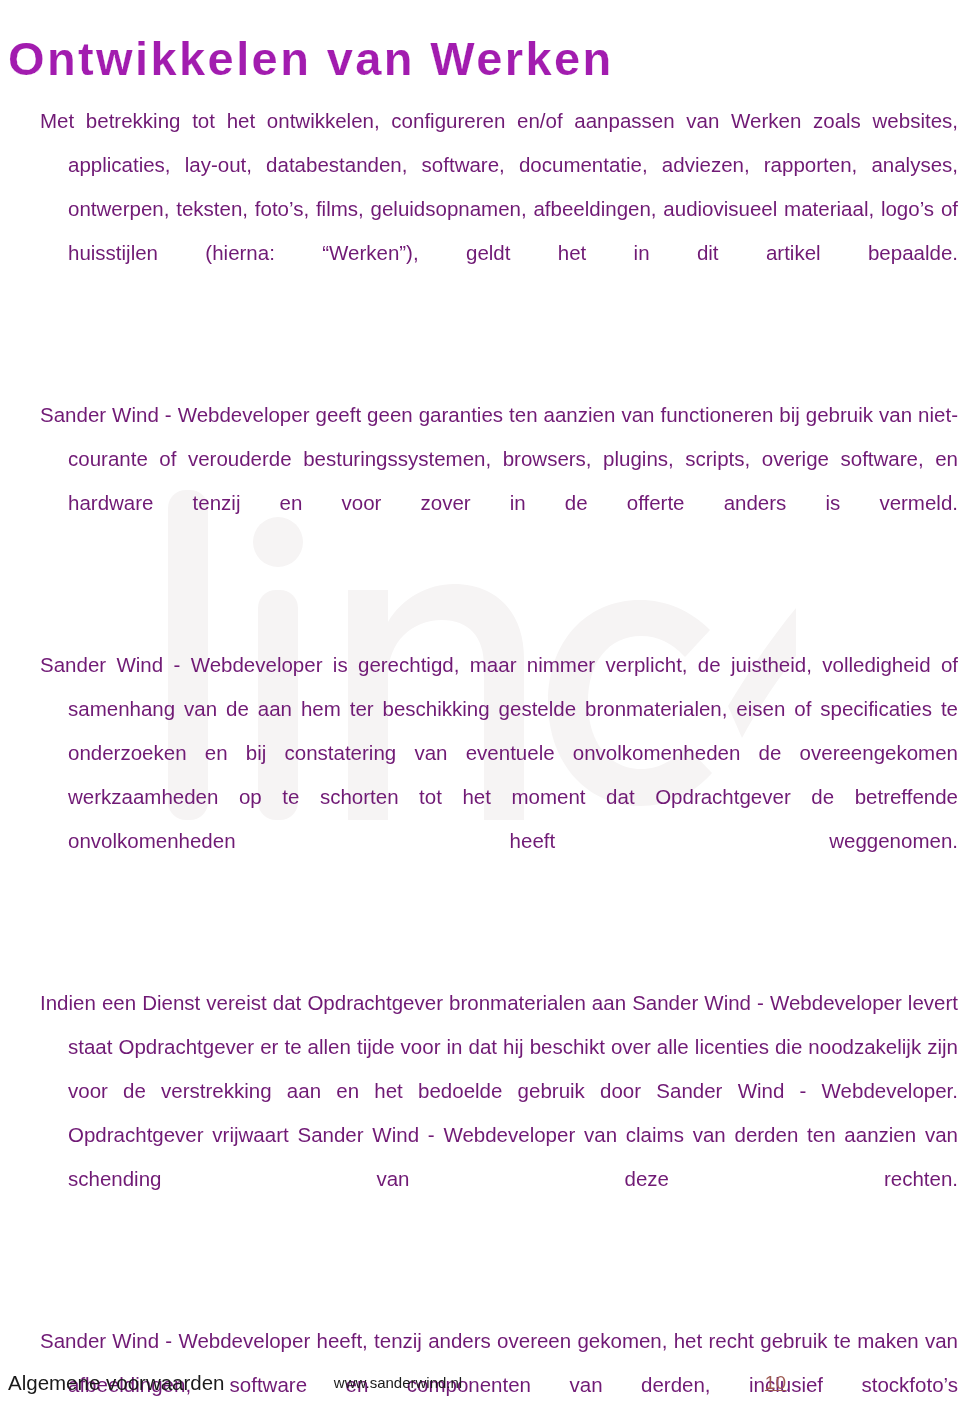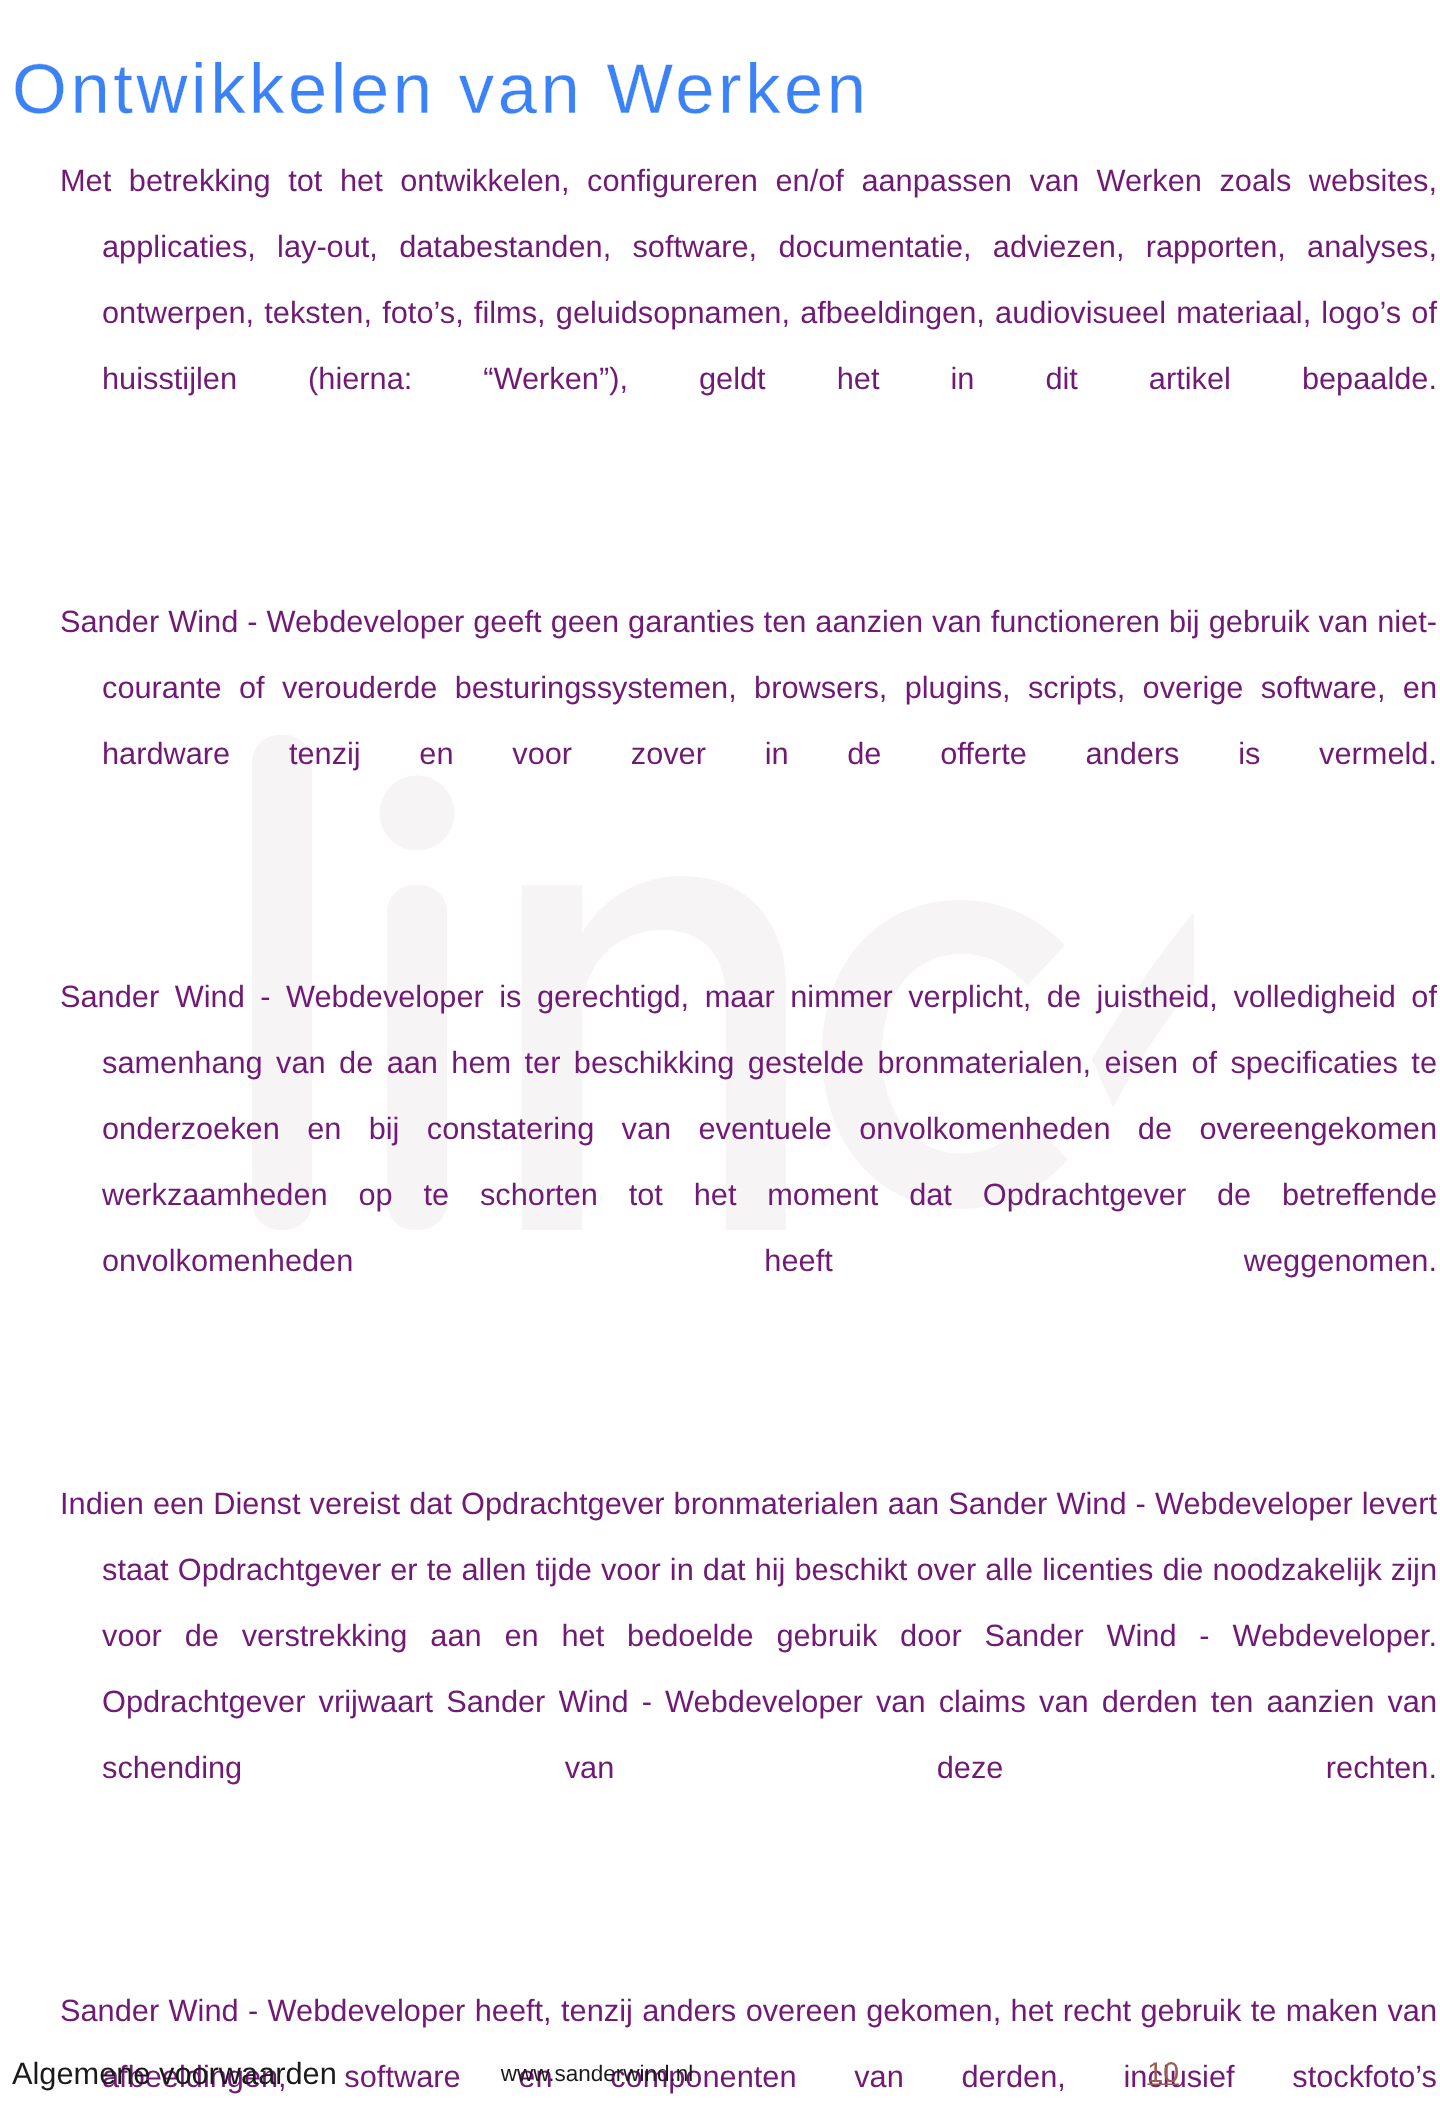--- a/index.html
+++ b/index.html
@@ -41,23 +41,23 @@
   }
   .watermark svg { display: block; width: 100%; height: 100%; }
 
   
   .doc-title {
     position: absolute;
     left: 8px;
     top: 2px;
     font-family: "Liberation Sans", "DejaVu Sans", sans-serif;
     font-size: 47px;
-    font-weight: 400;
+    font-weight: 700;
     letter-spacing: 2.4px;
-    color: #3b82f6;
+    color: #a21caf;
     white-space: nowrap;
     line-height: 58px;
     z-index: 3;
     margin-top: 28px;
     
     -webkit-text-stroke: 0.2px #ffffff;
   }
 
   
   .content {

